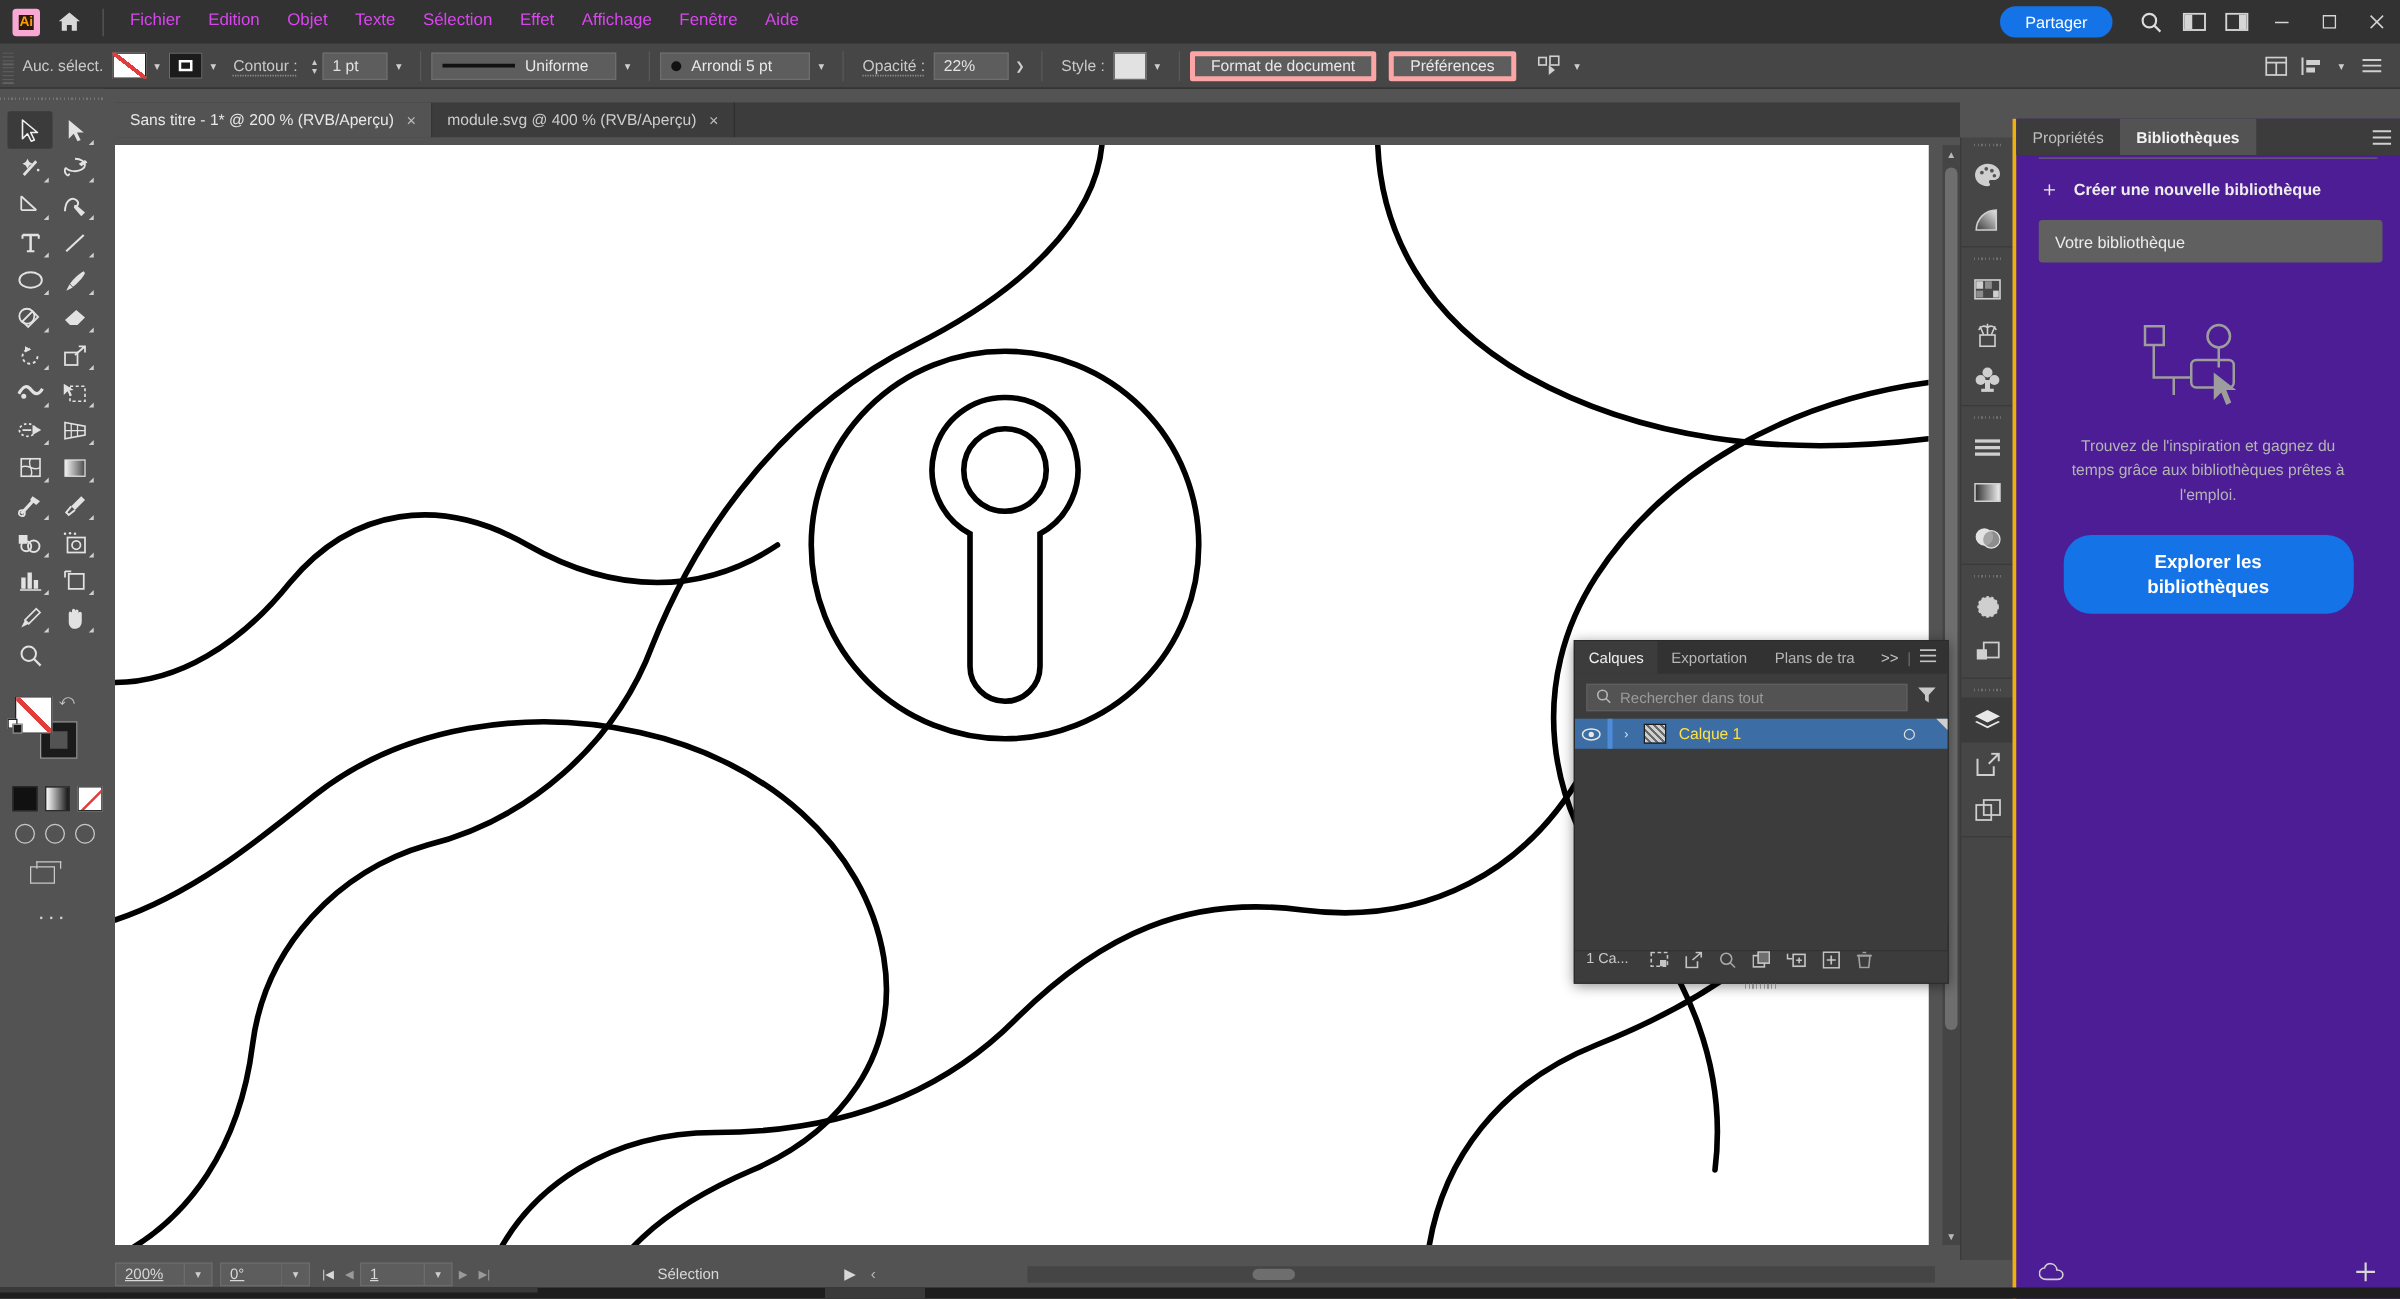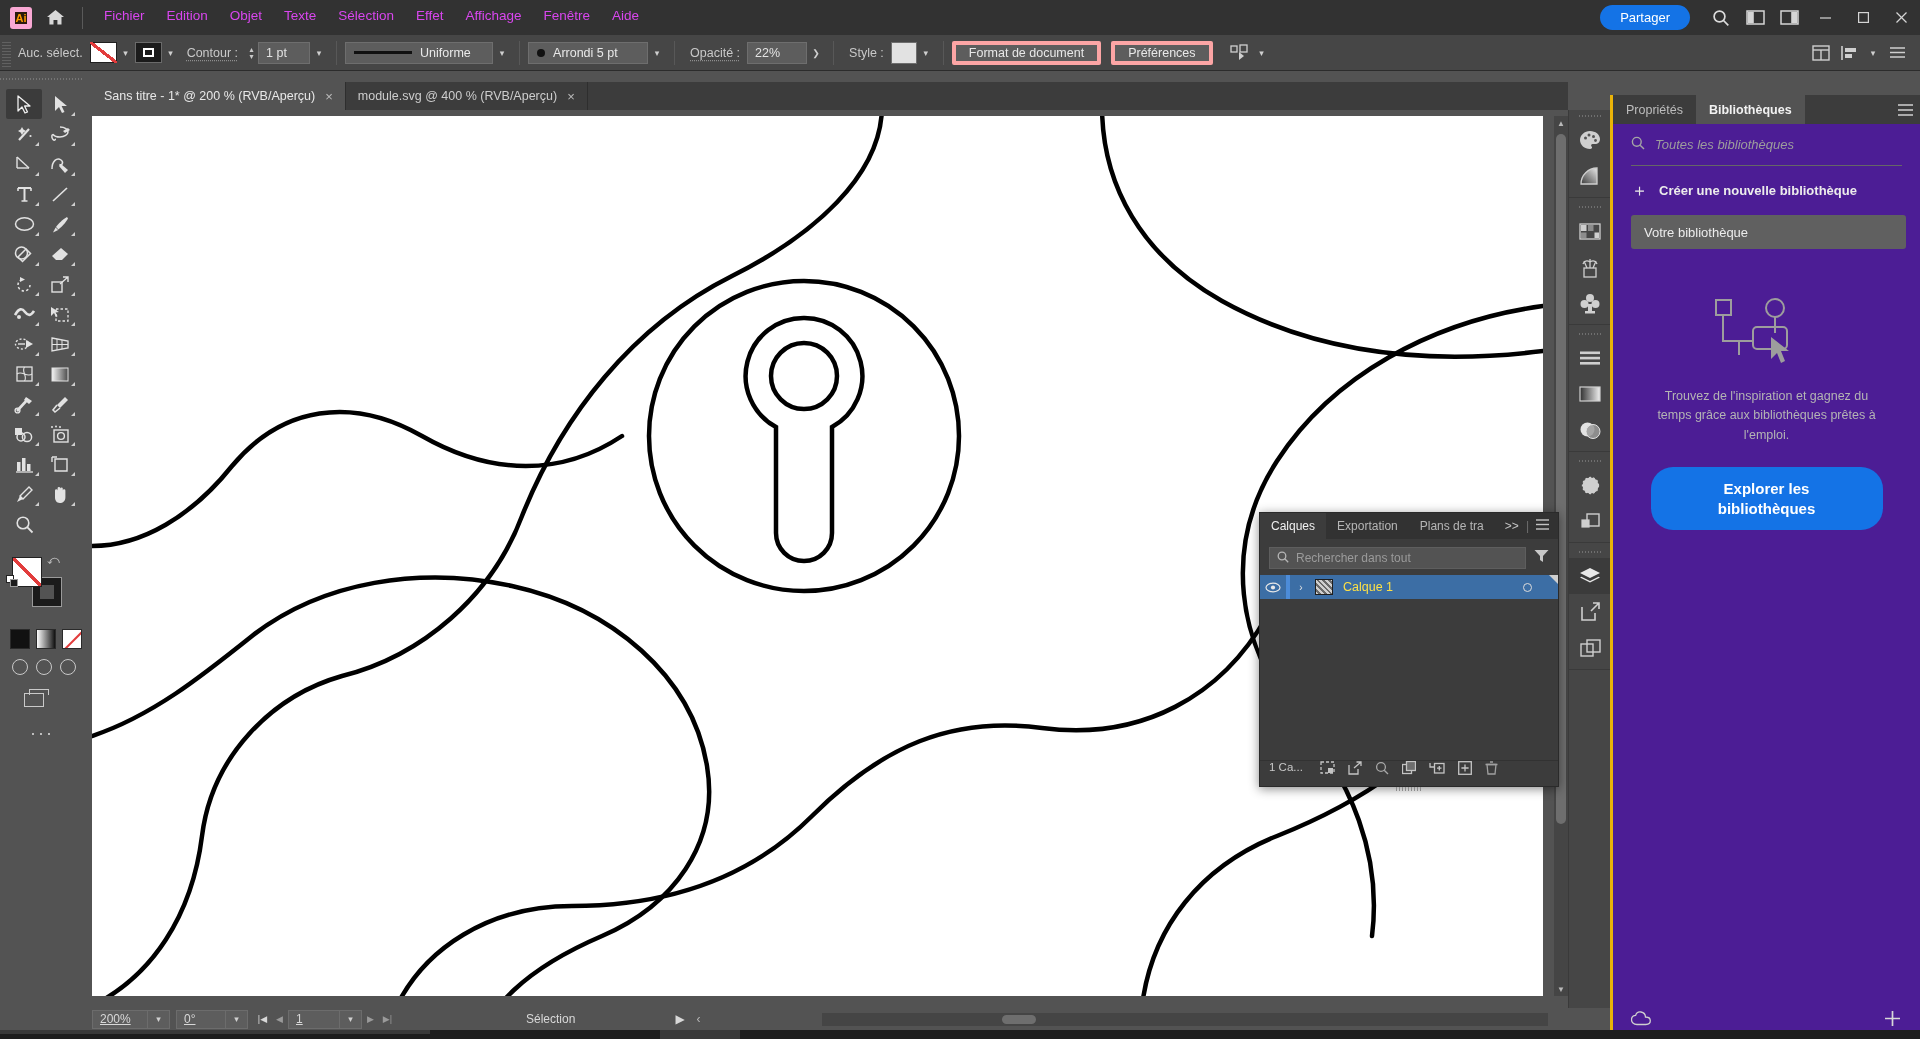--- a/index.html
+++ b/index.html
@@ -903,29 +903,20 @@
       <div class="rp-tab active">Bibliothèques</div>
       <div class="rp-menu">
         <svg width="15" height="12" viewBox="0 0 15 12">
             <line x1="0" y1="1" x2="15" y2="1" stroke="#d0d0d0" stroke-width="1.5"></line>
             <line x1="0" y1="6" x2="15" y2="6" stroke="#d0d0d0" stroke-width="1.5"></line>
             <line x1="0" y1="11" x2="15" y2="11" stroke="#d0d0d0" stroke-width="1.5"></line>
           </svg>
       </div>
     </div>
 
-    <div class="rp-search">
-      <span>
-        <svg width="14" height="14" viewBox="0 0 14 14">
-            <circle cx="5.8" cy="5.8" r="4.4" fill="none" stroke="#a5a5a5" stroke-width="1.4"></circle>
-            <line x1="9.2" y1="9.2" x2="13" y2="13" stroke="#a5a5a5" stroke-width="1.4"></line>
-          </svg>
-      </span>
-      <span>Toutes les bibliothèques</span>
-    </div>
     <div class="rp-hr"></div>
 
     <div class="rp-create">
       <span class="rp-plus">＋</span>
       <span>Créer une nouvelle bibliothèque</span>
     </div>
 
     <div class="rp-item">
       <span>Votre bibliothèque</span>
     </div>

